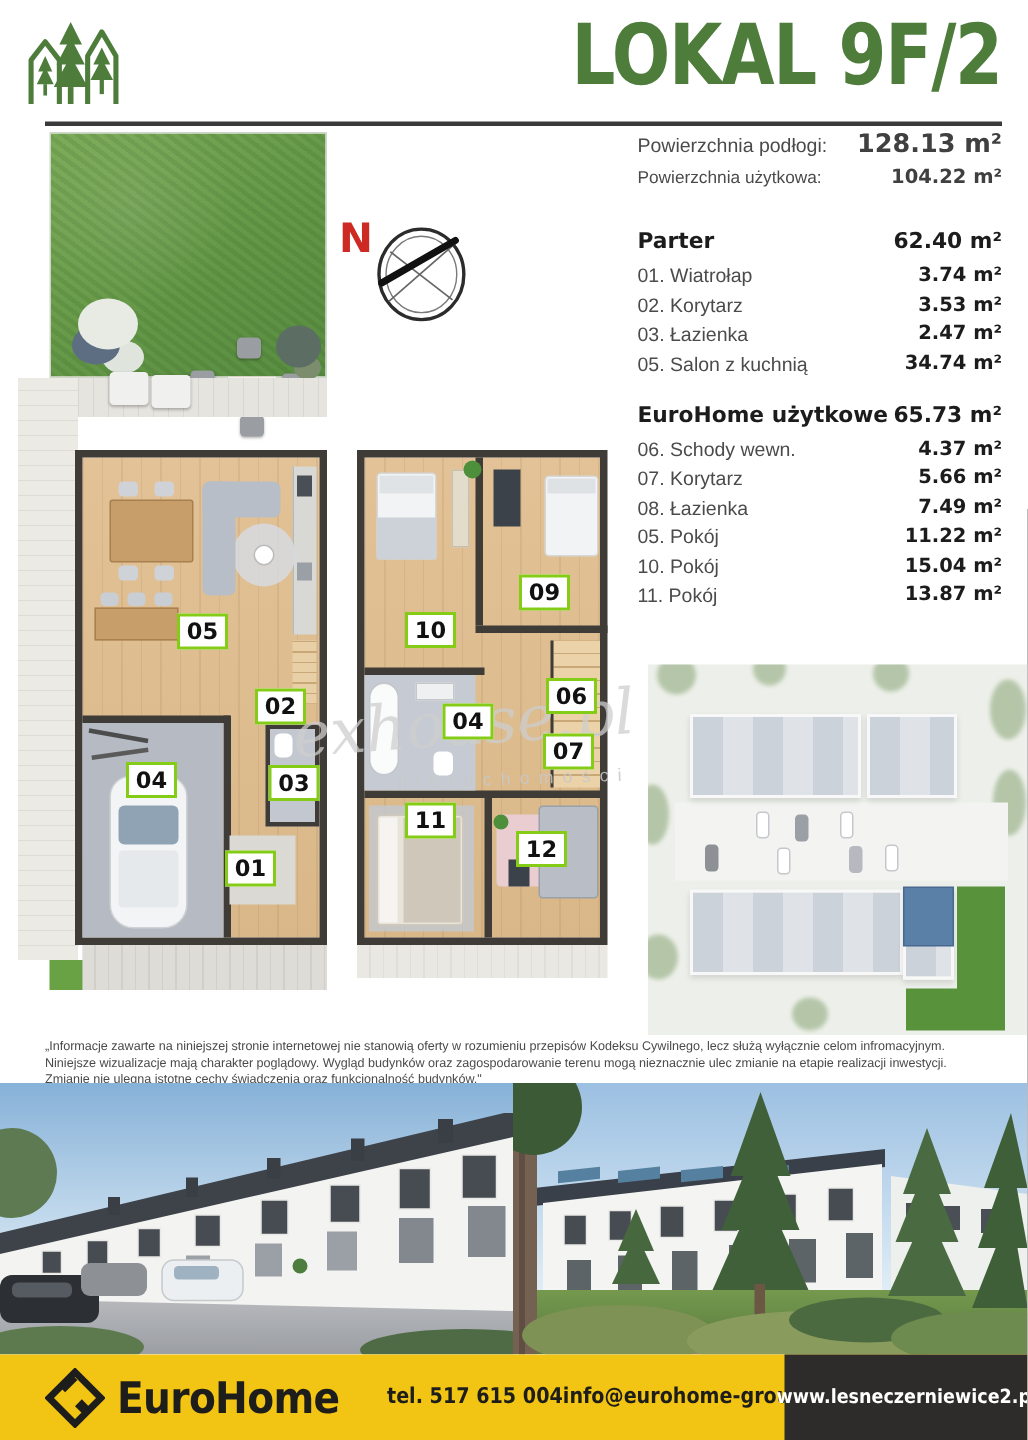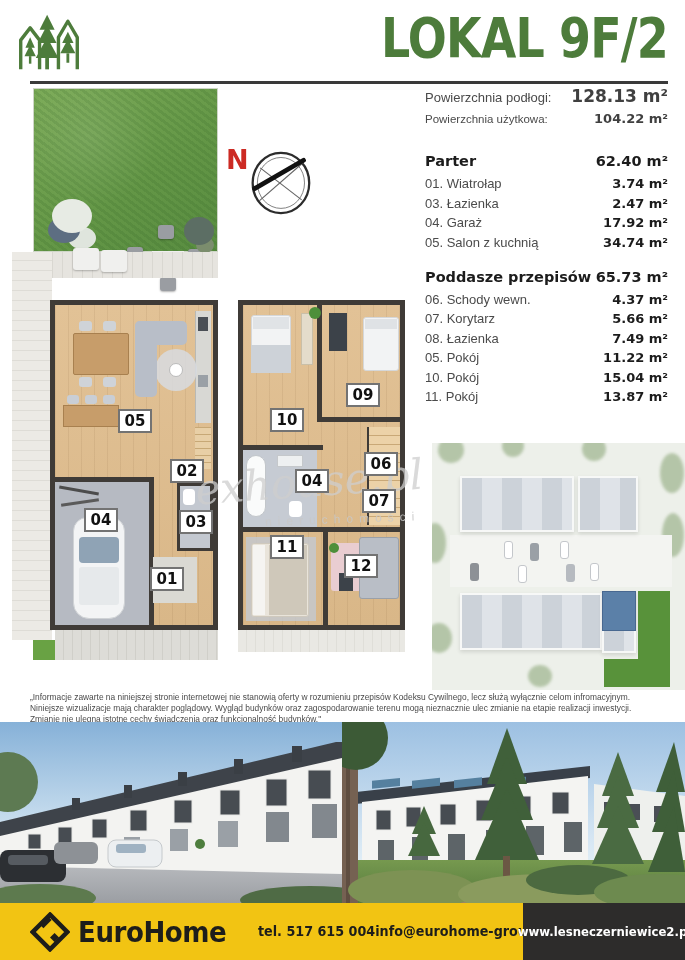--- a/index.html
+++ b/index.html
@@ -52,21 +52,21 @@
   
   .plan { background:
       repeating-linear-gradient(90deg, rgba(90,55,20,.08) 0 1px, transparent 1px 13px),
       linear-gradient(180deg,#e2c296,#d9b788);
     border:5px solid #3f3b37; }
   #plan-ground { left:50px; top:300px; width:168px; height:330px; }
   #plan-attic  { left:238px; top:300px; width:167px; height:330px; }
   .wall { background:#3f3b37; }
   .f { position:absolute; }
   .badge { position:absolute; width:34px; height:24px; background:#ffffff;
-    border:2px solid #737373; color:#111; display:flex; align-items:center; justify-content:center;
+    border:2px solid #84cc16; color:#111; display:flex; align-items:center; justify-content:center;
     font-family:"DejaVu Sans",sans-serif; font-weight:bold; font-size:15px;
     transform:translate(-50%,-50%); z-index:30; }
   .driveway { left:55px; top:630px; width:163px; height:30px;
     background:repeating-linear-gradient(90deg,#dddcd7 0 8px,#d0cfc9 8px 9px); }
   .driveway2 { left:238px; top:630px; width:167px; height:22px;
     background:repeating-linear-gradient(90deg,#e9e8e3 0 8px,#dfded8 8px 9px); }
   .green-patch { left:33px; top:640px; width:22px; height:20px; background:#69a244; }
 
   .watermark-script { left:195px; top:455px; width:300px;
     font-family:"DejaVu Serif", serif; font-style:italic; font-size:42px;
@@ -268,35 +268,35 @@
     <div class="sec-head" style="margin-top:27px;">
       <span>Parter</span>
       <span>62.40 m²</span>
     </div>
     <div id="ground-rooms" style="margin-top:3px;">
         <div class="room-row">
           <span class="room-label">01. Wiatrołap</span>
           <span class="room-area">3.74 m²</span>
         </div>
         <div class="room-row">
+          <span class="room-label">02. Korytarz</span>
+          <span class="room-area">3.53 m²</span>
+        </div>
+        <div class="room-row">
           <span class="room-label">03. Łazienka</span>
           <span class="room-area">2.47 m²</span>
         </div>
         <div class="room-row">
-          <span class="room-label">04. Garaż</span>
-          <span class="room-area">17.92 m²</span>
-        </div>
-        <div class="room-row">
           <span class="room-label">05. Salon z kuchnią</span>
           <span class="room-area">34.74 m²</span>
         </div>
       </div>
 
     <div class="sec-head" style="margin-top:19px;">
-      <span>Poddasze przepisów</span>
+      <span>EuroHome użytkowe</span>
       <span>65.73 m²</span>
     </div>
     <div id="attic-rooms" style="margin-top:3px;">
         <div class="room-row">
           <span class="room-label">06. Schody wewn.</span>
           <span class="room-area">4.37 m²</span>
         </div>
         <div class="room-row">
           <span class="room-label">07. Korytarz</span>
           <span class="room-area">5.66 m²</span>

